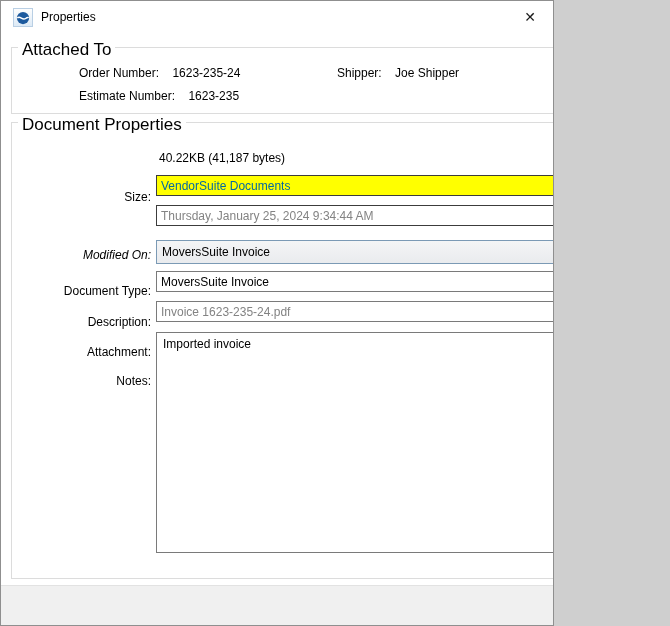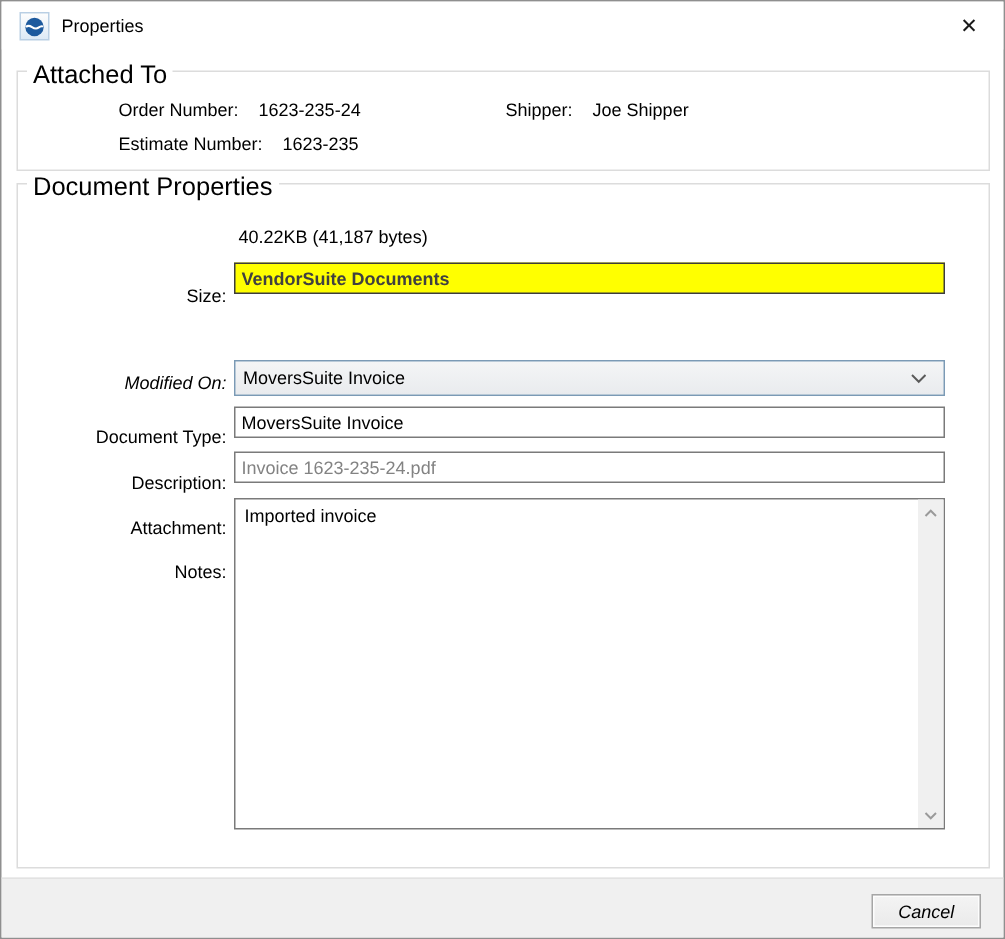--- a/index.html
+++ b/index.html
@@ -1,18 +1,18 @@
 <!DOCTYPE html>
 <html><head>
 <meta charset="utf-8">
 <style>
   html,body{margin:0;padding:0;background:#cfcfcf;}
   *{box-sizing:border-box;font-family:"Liberation Sans",sans-serif;}
   .dialog{
-    position:relative;width:670px;height:626px;background:#ffffff;
+    position:relative;width:554px;height:626px;background:#ffffff;
     border:1px solid #8f8f8f;overflow:hidden;
   }
   
   .titlebar{position:absolute;left:0;top:0;width:100%;height:32px;background:#ffffff;}
   .app-icon-frame{
     position:absolute;left:12px;top:7px;width:20px;height:19px;
     border:1px solid #b9cfe4;background:linear-gradient(#fdfdfd,#ddeaf6);
     display:flex;align-items:center;justify-content:center;
   }
   .title-text{position:absolute;left:40px;top:9px;font-size:12px;color:#000;}
@@ -38,21 +38,21 @@
     position:absolute;left:0;width:150px;text-align:right;
     font-size:12px;color:#000;white-space:nowrap;margin-top:39px;
   }
   .static-value{position:absolute;left:158px;font-size:12px;color:#000;white-space:nowrap;}
   .tb{
     position:absolute;left:155px;width:474px;height:21px;
     border:1px solid #7a7a7a;background:#fff;color:#000;
     font-size:12px;padding:0 4px;outline:none;
   }
   .tb-dark{border-color:#3c3c3c;}
-  .tb-yellow{background:#ffff00;color:#404040;font-weight:bold;}
+  .tb-yellow{background:#ffff00;color:#0369a1;}
   .tb-gray{color:#838383;}
   .combo{
     position:absolute;left:155px;top:239px;width:474px;height:24px;
     border:1px solid #7b9ab5;background:linear-gradient(#f4f5f6,#e9ebee);
     display:flex;align-items:center;padding:0 5px;font-size:12px;color:#000;
   }
   .combo-chevron{margin-left:auto;display:flex;align-items:center;padding-right:6px;}
   .notes-box{
     position:absolute;left:155px;top:331px;width:474px;height:221px;
     border:1px solid #7a7a7a;background:#fff;
@@ -119,20 +119,21 @@
   <div class="groupbox gb-docprops">
     <span class="gb-legend">Document Properties</span>
   </div>
 
   <div class="field-label" style="top:150px;">Size:</div>
   <div class="static-value" style="top:150px;">40.22KB (41,187 bytes)</div>
 
   <input class="tb tb-dark tb-yellow" style="top: 174px;" value="VendorSuite Documents">
 
   <div class="field-label" style="top:208px;font-style:italic;">Modified On:</div>
+  <input class="tb tb-dark tb-gray" style="top: 204px;" readonly="" value="Thursday, January 25, 2024 9:34:44 AM">
 
   <div class="field-label" style="top:244px;">Document Type:</div>
   <div class="combo">
     <span>MoversSuite Invoice</span>
     <span class="combo-chevron">
       <svg width="11" height="7" viewBox="0 0 11 7">
           <polyline points="1,1 5.5,5.5 10,1" stroke="#5a5a5a" stroke-width="1.3" fill="none"></polyline>
         </svg>
     </span>
   </div>

